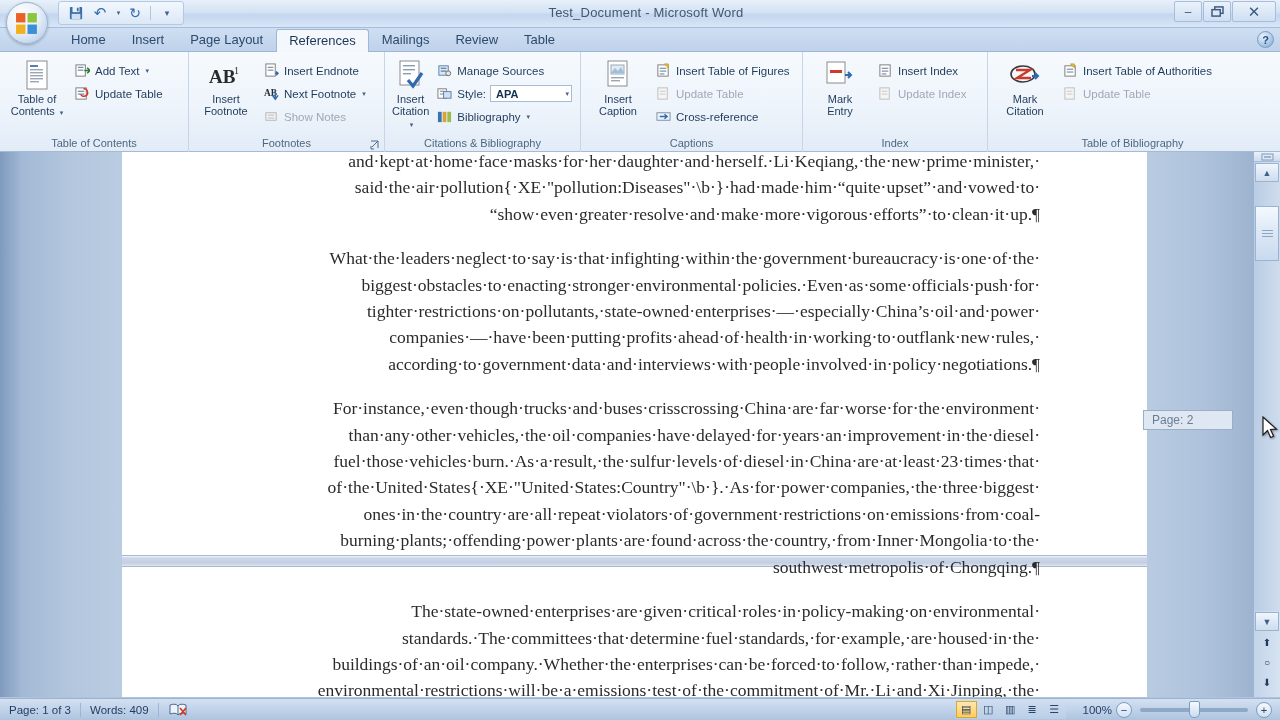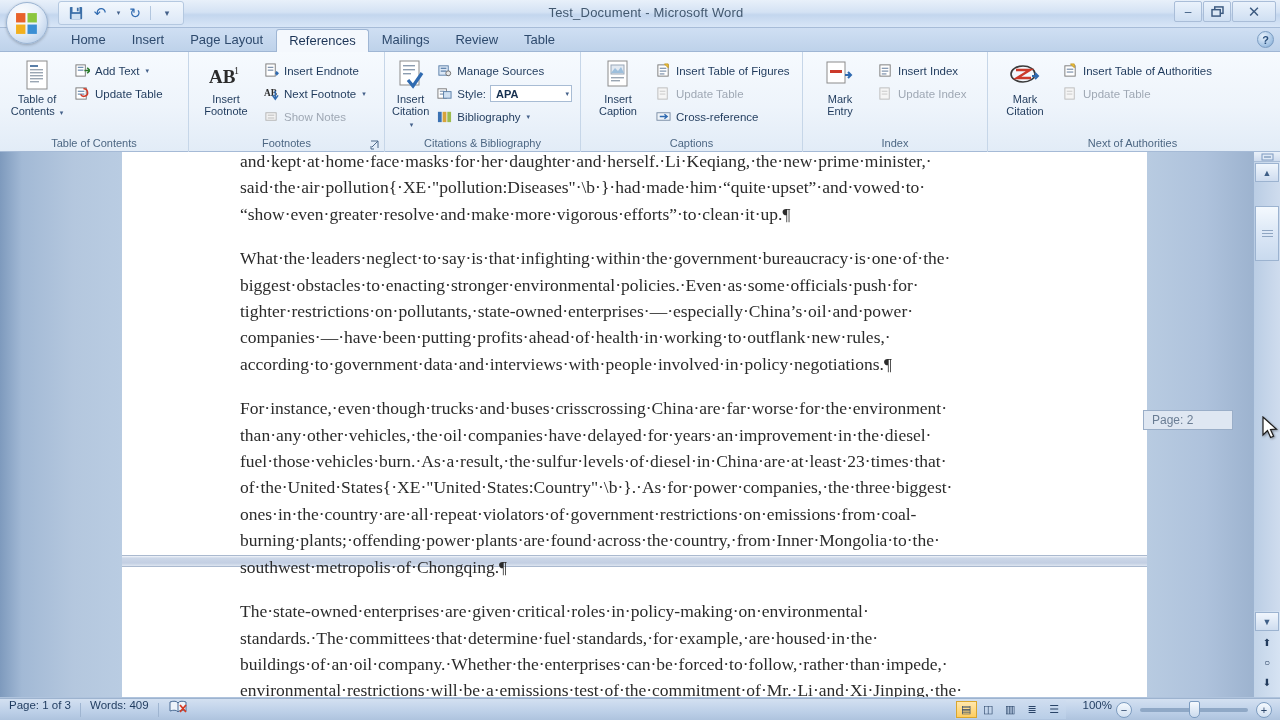--- a/index.html
+++ b/index.html
@@ -69,21 +69,21 @@
     justify-content: center; flex: 0 0 17px; }
   .caret { font-size: 7px; color: #44618a; margin-left: 2px; }
   .style-combo { display: inline-flex; align-items: center; width: 82px; height: 17px;
     background: #fff; border: 1px solid #a8bcd4; font-size: 11px; color: #16304f;
     padding: 0 2px; justify-content: space-between; }
   .dlg-launch { position: absolute; right: 3px; bottom: 1px; width: 12px; height: 12px;
     font-size: 9px; color: #55718f; display: flex; align-items: center; justify-content: center; }
 
   
   .docarea { position: relative; height: 545px; overflow: hidden;
-    background: linear-gradient(90deg,#8fa9c8 0%,#aabfd8 4%,#b5c8df 10%,#b8cbe1 100%); }
+    background: linear-gradient(90deg,#8fa9c8 0%,#aabfd8 4%,#b5c8df 10%,#b8cbe1 100%); text-align: right; }
   .ruler-left { position: absolute; left: 0; top: 0; bottom: 0; width: 122px;
     background: linear-gradient(90deg,#7e9abd 0%,#a2b9d5 18%,#b4c7de 60%,#b9cce2 100%); }
   .page { position: absolute; left: 122px; top: 0; width: 1025px; background: #fff; }
   .page-top { height: 403px; }
   .pgbreak { position: relative; height: 12px;
     background: linear-gradient(180deg,#f3f6fb 0%,#ccd7e8 20%,#c3cfe3 70%,#dde5f0 100%);
     border-top: 1px solid #aab9cf; border-bottom: 1px solid #aab9cf; }
   .right-gutter { position: absolute; left: 1147px; top: 0; bottom: 0; width: 106px;
     background: linear-gradient(90deg,#b8cbe1 0%,#aec2dc 55%,#9db3cf 100%); }
 
@@ -118,21 +118,21 @@
   .nav-btn { height: 20px; display: flex; align-items: center; justify-content: center;
     font-size: 10px; color: #233b5c; }
   .cursor { position: absolute; left: 1262px; top: 264px; z-index: 40;
     filter: drop-shadow(1px 1px 1px rgba(0,0,0,.35)); }
 
   
   .status { position: absolute; left: 0; bottom: 0; width: 1280px; height: 22px;
     background: linear-gradient(180deg,#d3e0f1,#bdd0e8 60%,#aec3de);
     border-top: 1px solid #9db3cf; display: flex; align-items: center;
     font-size: 11.5px; color: #1e3a5e; }
-  .st-item { padding: 0 9px; height: 22px; display: flex; }
+  .st-item { padding: 0 9px; height: 22px; display: flex; align-items: center; }
   .st-sep { width: 1px; height: 14px; background: #9fb5d1; }
   .view-btns { display: flex; align-items: center; gap: 1px; margin-right: 8px;
     background: linear-gradient(180deg,#cfddf0,#b9cee7); padding: 1px; }
   .vb { width: 21px; height: 17px; display: flex; align-items: center;
     justify-content: center; font-size: 11px; color: #2a4468; }
   .vb.sel { background: linear-gradient(180deg,#ffe7ad,#ffcd5e);
     border: 1px solid #d9a62e; }
   .zoom-track { position: relative; width: 108px; height: 4px; background: #8fa8c6;
     border-radius: 2px; margin: 0 8px; }
   .zoom-thumb { position: absolute; left: 49px; top: -7px; width: 11px; height: 17px;
@@ -499,21 +499,21 @@
               <svg width="15" height="15" viewBox="0 0 16 16">
                 <rect x="2" y="2" width="10" height="12" fill="#f5f5f5" stroke="#bdbdbd"></rect>
                 <rect x="4" y="5" width="6" height="1.2" fill="#cfcfcf"></rect>
                 <rect x="4" y="8" width="6" height="1.2" fill="#cfcfcf"></rect>
               </svg>
             </span>
             <span>Update Table</span>
           </div>
         </div>
       </div>
-      <div class="grp-label">Next of Authorities</div>
+      <div class="grp-label">Table of Bibliography</div>
     </div>
   </div>
 
   <div class="docarea">
     <div class="ruler-left"></div>
     <div class="right-gutter"></div>
 
     <div class="page">
       <div class="page-top"></div>
       <div class="pgbreak"></div>

